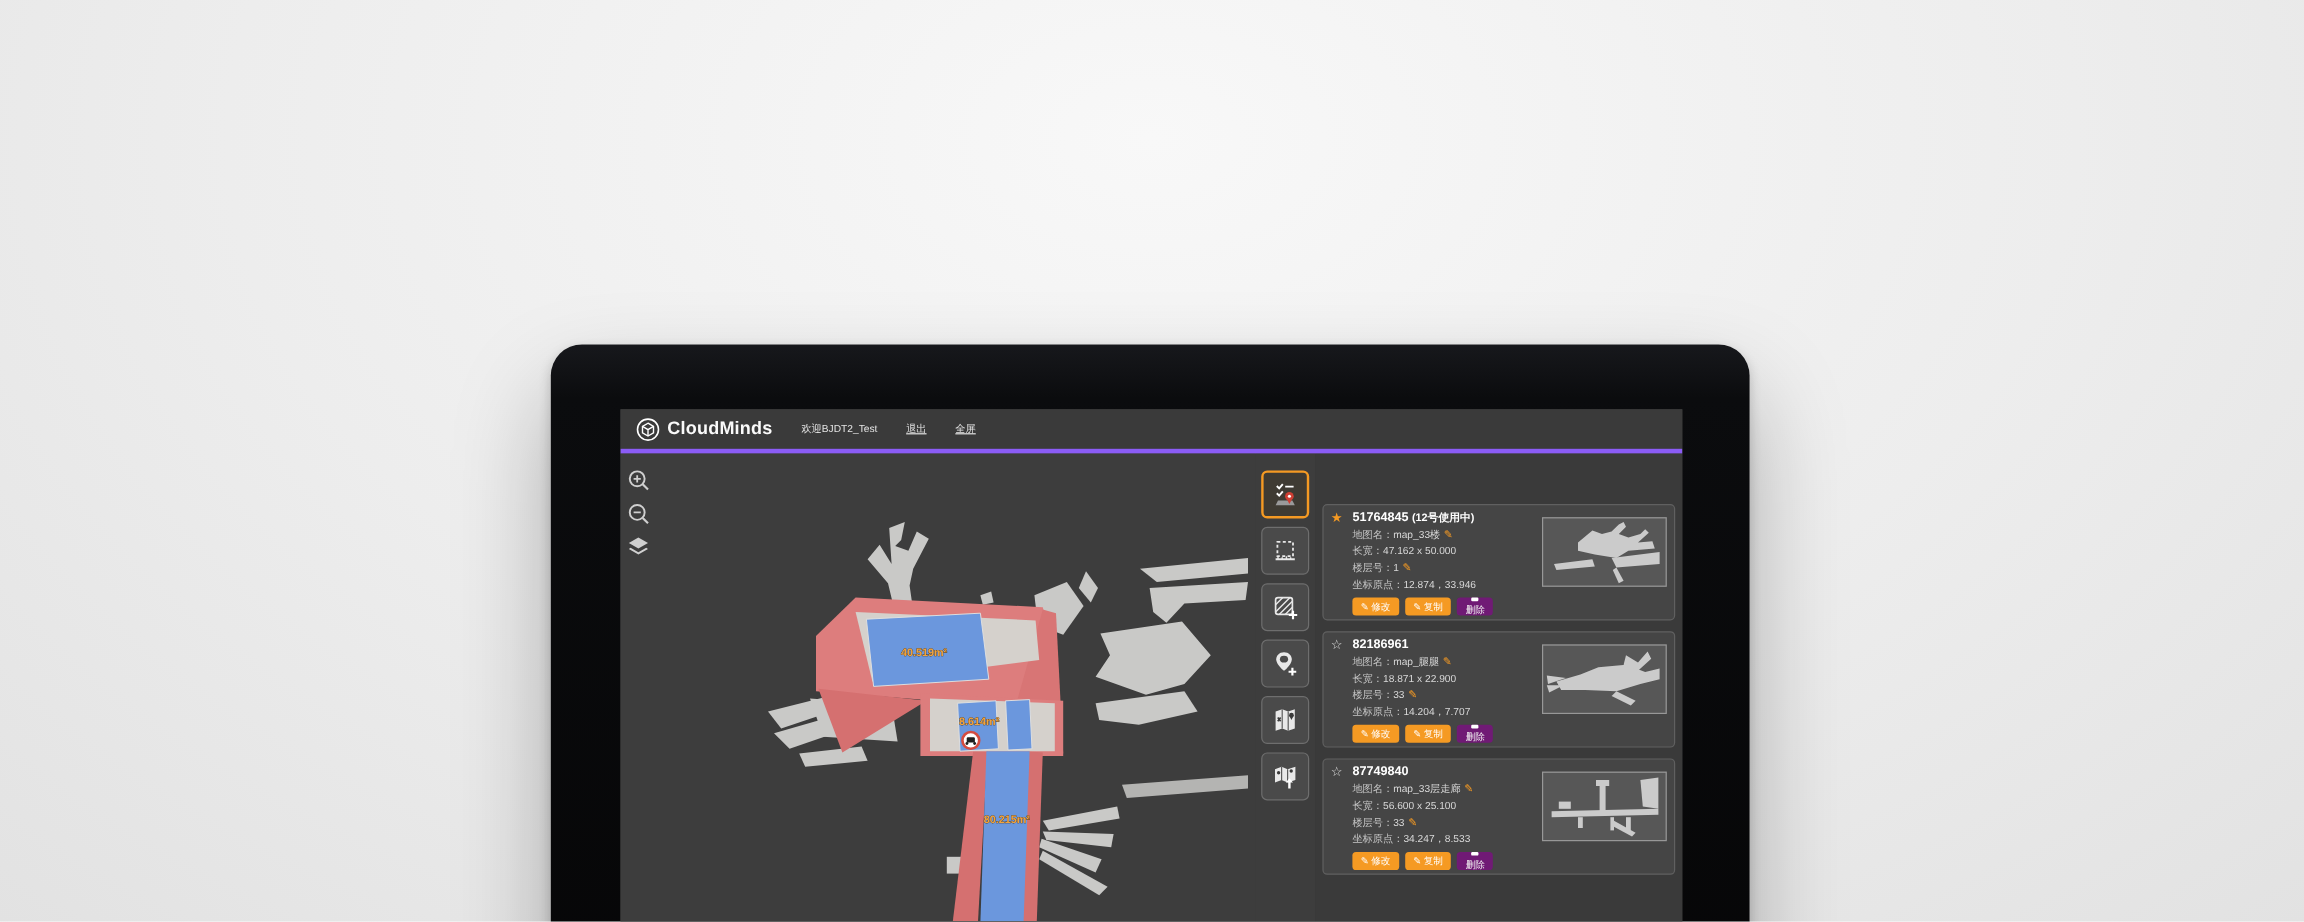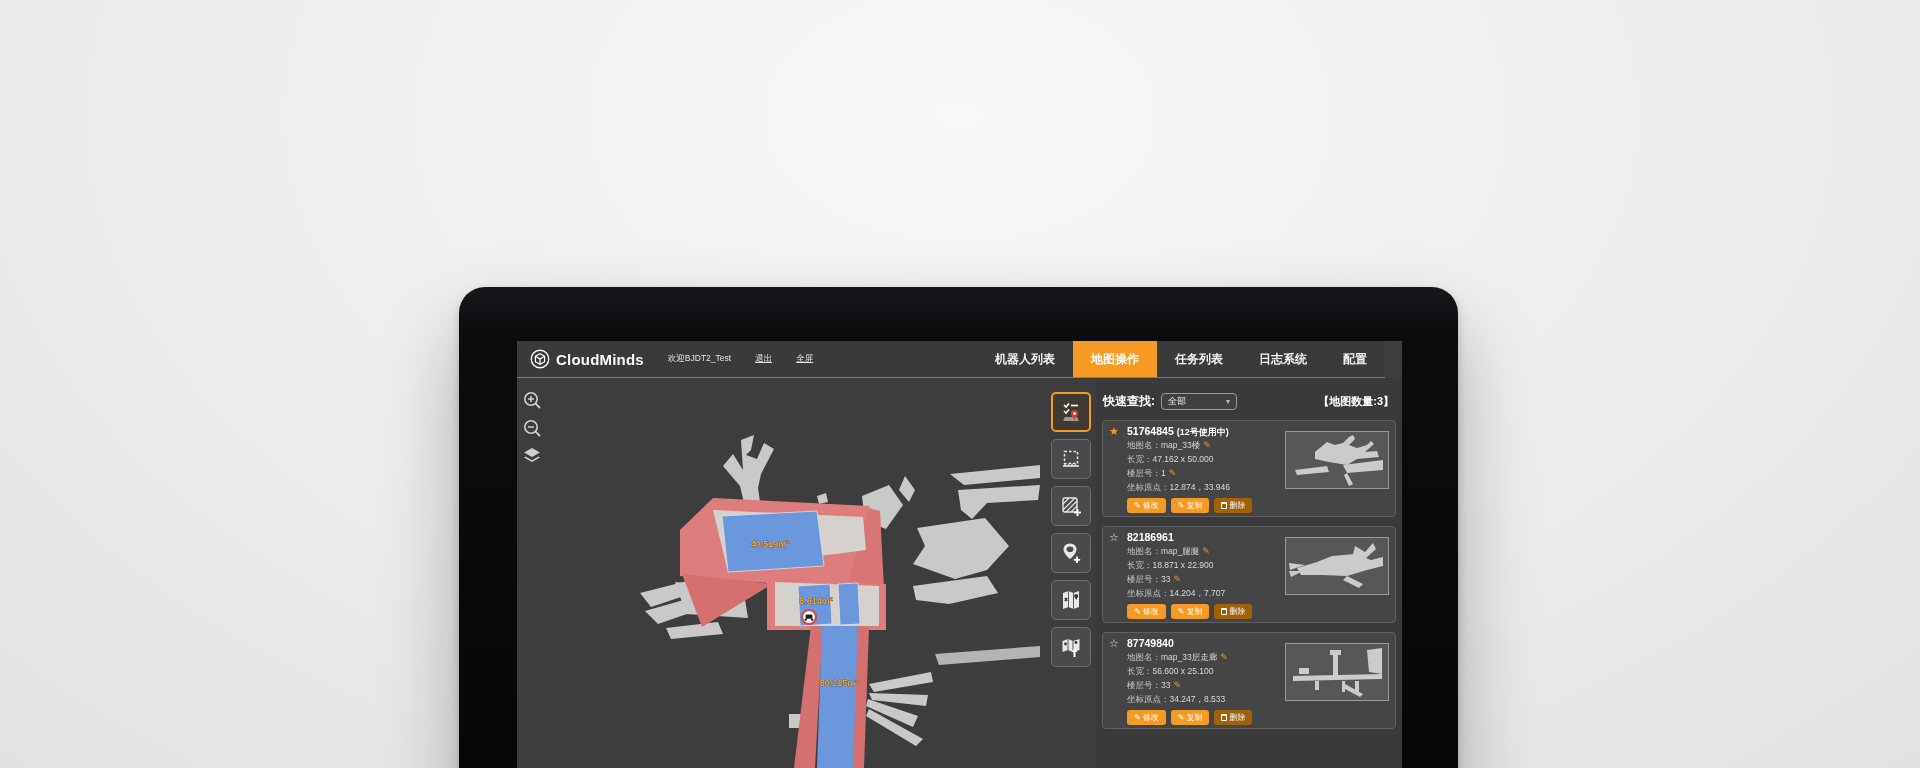--- a/index.html
+++ b/index.html
@@ -8,22 +8,22 @@
   body { background:radial-gradient(ellipse 1400px 900px at 50% 15%, #f8f8f8 0%, #ededed 55%, #e2e2e2 100%); position:relative; }
 
   
   .laptop { position:absolute; left:459px; top:287px; width:999px; height:560px;
     background:linear-gradient(180deg,#17181c 0%, #0b0c0e 8%, #060607 100%);
     border-radius:26px 26px 0 0; box-shadow:0 40px 80px rgba(0,0,0,.28), 0 4px 10px rgba(0,0,0,.18); }
   .screen { position:absolute; left:58px; top:54px; width:885px; height:427px;
     background:#3d3d3d; overflow:hidden; }
 
   
-  .app-header { position:absolute; left:0; top:0; right:17px; height:37px; background:#3a3a3a;
-    border-bottom:1px solid #8b5cf6; display:flex; align-items:stretch; color:#fff; }
+  .app-header { position:absolute; left:0; top:0; right:0; height:37px; background:#3a3a3a;
+    border-bottom:4px solid #8b5cf6; display:flex; align-items:stretch; color:#fff; }
   .brand-wrap { display:flex; align-items:center; padding-left:13px; }
   .brand-logo { width:20px; height:20px; margin-right:6px; }
   .brand-name { font-size:15px; font-weight:bold; letter-spacing:.2px; color:#fafafa; }
   .welcome-wrap { display:flex; align-items:center; gap:24px; margin-left:24px; font-size:8.5px; color:#e3e3e3; }
   .hdr-link { text-decoration:underline; cursor:pointer;font-family:Liberation Mono, monospace; }
   .nav { margin-left:auto; display:flex; align-items:stretch; }
   .nav-item { display:flex; align-items:center; padding:0 18px; font-size:12px; font-weight:bold;
     color:#f2f2f2; cursor:pointer; white-space:nowrap; }
   .nav-item.active { background:#f59a23; color:#fff; }
 
@@ -58,21 +58,21 @@
   .card-title { position:absolute; left:24px; top:4px; font-size:10.5px; font-weight:bold; color:#fff; white-space:nowrap; }
   .card-title .flag { font-weight:bold; font-size:9px; }
   .crow { position:absolute; left:24px; font-size:8.5px; color:#d8d8d8; white-space:nowrap; }
   .crow .lbl { color:#c6c6c6; }
   .edit-pencil { color:#f59a23; font-size:9px; margin-left:3px; cursor:pointer; }
   .r1{top:19px} .r2{top:33px} .r3{top:47px} .r4{top:61px}
   .btn-row { position:absolute; left:24px; top:77px; display:flex; gap:5px; }
   .btn { height:15px; border:none; border-radius:3px; font-size:8px; color:#fff; padding:0 7px;
     display:flex; align-items:center; gap:2px; cursor:pointer; font-family:inherit; }
   .btn.orange { background:#f59a23; }
-  .btn.gray { background:#a16207; color:#f5f5f5; }
+  .btn.gray { background:#701a75; color:#f5f5f5;flex-direction:column; }
   .trash-glyph { display:inline-block; width:6px; height:7px; border:1px solid #fff; border-top-width:2px; border-radius:1px; }
   .thumb { position:absolute; right:6px; top:10px; width:104px; height:58px; background:#575757;
     border:1px solid #989898; cursor:pointer; }
 
   svg text { font-family:"Liberation Sans","DejaVu Sans",sans-serif; }
 </style>
 </head>
 <body>
 
 <div class="laptop">
@@ -84,27 +84,20 @@
           <circle cx="12" cy="12" r="10.5" fill="none" stroke="#fff" stroke-width="1.6"></circle>
           <path d="M12 5.6 L17.5 8.8 L17.5 15.2 L12 18.4 L6.5 15.2 L6.5 8.8 Z" fill="none" stroke="#fff" stroke-width="1.4"></path>
           <path d="M6.5 8.8 L12 12 L17.5 8.8 M12 12 L12 18.4" fill="none" stroke="#fff" stroke-width="1.4"></path>
         </svg>
         <span class="brand-name">CloudMinds</span>
       </div>
       <div class="welcome-wrap">
         <span>欢迎BJDT2_Test</span>
         <span class="hdr-link">退出</span>
         <span class="hdr-link">全屏</span>
-      </div>
-      <div class="nav">
-        <div class="nav-item">机器人列表</div>
-        <div class="nav-item active">地图操作</div>
-        <div class="nav-item">任务列表</div>
-        <div class="nav-item">日志系统</div>
-        <div class="nav-item">配置</div>
       </div>
     </div>
 
     <div class="main">
 
       <div class="map-area">
         <div class="map-ctrls">
           <div class="ctrl-btn">
             <svg width="19" height="19" viewBox="0 0 19 19">
                 <circle cx="8" cy="8" r="6.2" fill="none" stroke="#cfcfcf" stroke-width="1.6"></circle>
@@ -244,28 +237,20 @@
             <path d="M8,3 L8,14 M13,5 L13,16" stroke="#5a5a5a" stroke-width="1"></path>
             <circle cx="5.5" cy="8" r="1.4" fill="#3a3a3a"></circle>
             <circle cx="16" cy="6.5" r="1.4" fill="#3a3a3a"></circle>
             <line x1="14.5" y1="21" x2="14.5" y2="14" stroke="#fff" stroke-width="2"></line>
             <path d="M14.5,12.5 L11.5,16 L17.5,16 Z" fill="#fff"></path>
           </svg>
         </div>
       </div>
 
       <div class="panel">
-        <div class="filter-row">
-          <span class="filter-label">快速查找:</span>
-          <div class="filter-select">
-            <span>全部</span>
-            <span class="chev">▾</span>
-          </div>
-          <span class="map-count">【地图数量:3】</span>
-        </div>
 
         <div class="card card1">
           <span class="star filled">★</span>
           <div class="card-title">
             <span>51764845</span>
             <span class="flag">(12号使用中)</span>
           </div>
           <div class="crow r1"><span class="lbl">地图名：</span><span>map_33楼</span><span class="edit-pencil">✎</span></div>
           <div class="crow r2"><span class="lbl">长宽：</span><span>47.162 x 50.000</span></div>
           <div class="crow r3"><span class="lbl">楼层号：</span><span>1</span><span class="edit-pencil">✎</span></div>

